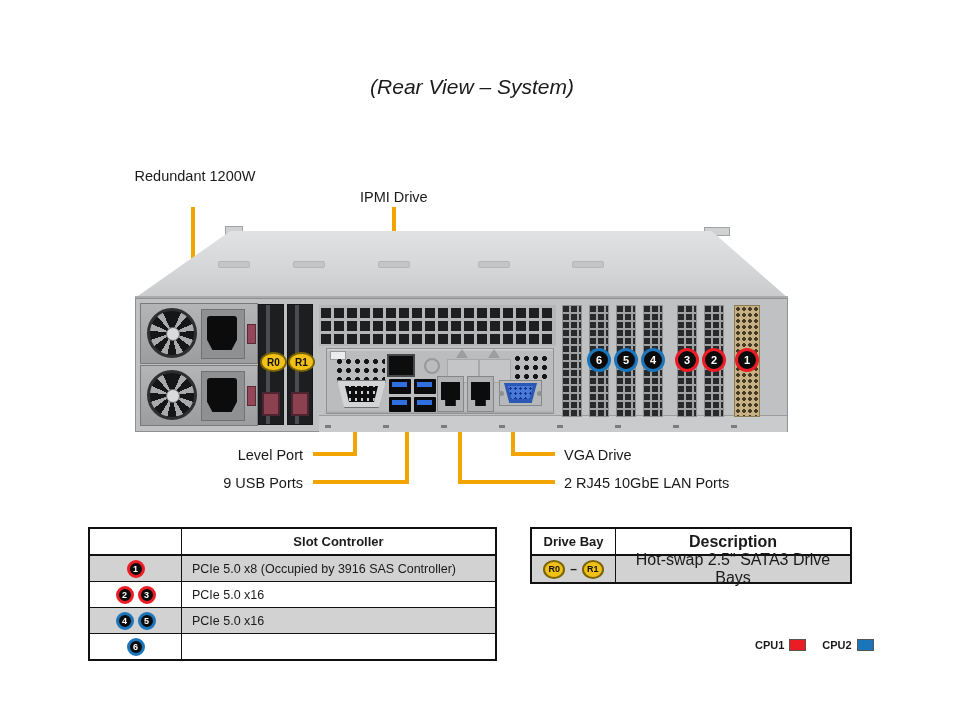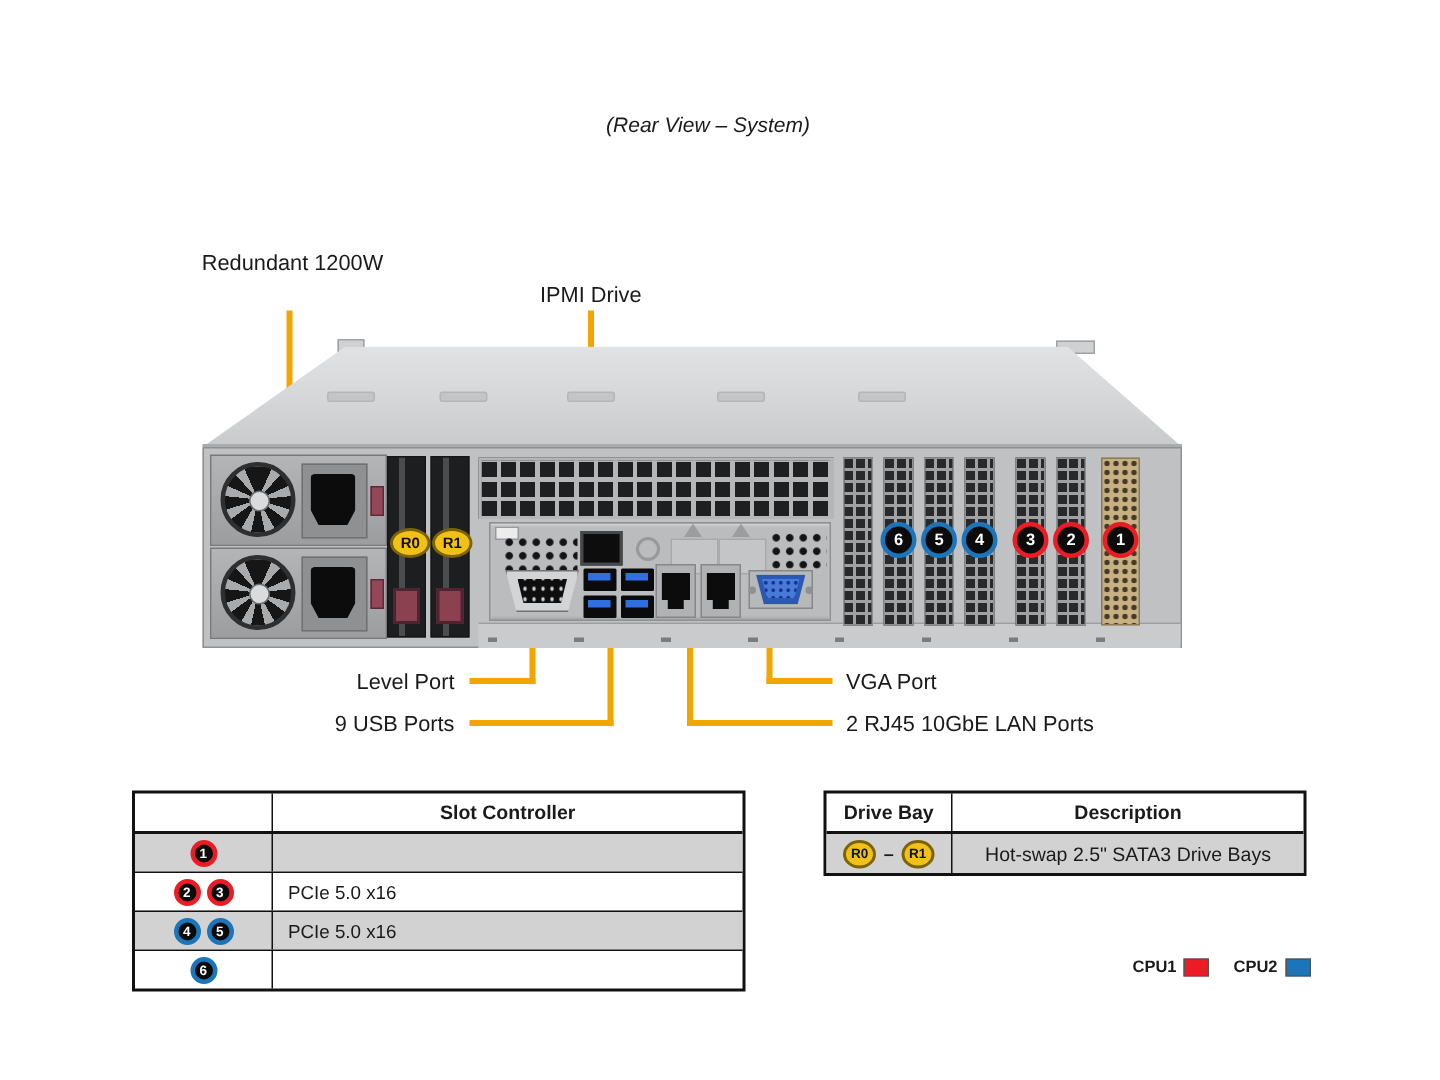--- a/index.html
+++ b/index.html
@@ -1,21 +1,21 @@
 <!DOCTYPE html>
 <html><head>
 <meta charset="utf-8">
 <style>
   html,body{margin:0;padding:0;background:#fff;}
   .stage{position:relative;width:960px;height:720px;background:#fff;overflow:hidden;
          font-family:"Liberation Sans","DejaVu Sans",sans-serif;color:#1a1a1a;}
   .abs{position:absolute;}
 
   
-  .title{top:75px;left:0;width:944px;text-align:center;font-size:14px;font-style:italic;}
+  .title{top:75px;left:0;width:944px;text-align:center;font-size:21px;font-style:italic;}
   .lbl{font-size:14.5px;white-space:nowrap;}
   .psu-lbl{top:167px;left:58px;width:274px;text-align:center;line-height:19px;}
   .ipmi-lbl{top:189px;left:360px;}
   .serial-lbl{top:447px;left:140px;width:163px;text-align:right;}
   .usb-lbl{top:475px;left:140px;width:163px;text-align:right;}
   .vga-lbl{top:447px;left:564px;}
   .lan-lbl{top:475px;left:564px;}
 
   
   .cl{background:#F2A400;}
@@ -105,23 +105,23 @@
   .t-head{display:flex;height:25px;}
   .cell{box-sizing:border-box;display:flex;align-items:center;}
   .c1{width:92px;justify-content:center;border-right:1px solid #111;gap:4px;}
   .c2{flex:1;padding-left:10px;font-size:12.5px;}
   .head-txt{font-weight:bold;font-size:13px;justify-content:center;padding-left:0;}
   .gray{background:#d2d2d2;}
   .row-h{height:25px;}
   .tbadge{width:18px;height:18px;border-radius:50%;background:#0b0b0b;border:3px solid var(--ring,#ec1c24);box-sizing:border-box;
        display:flex;align-items:center;justify-content:center;font-size:9px;font-weight:bold;color:#fff;}
   .slot-table{left:88px;top:527px;width:405px;}
-  .drive-table{left:549px;top:527px;width:318px;}
+  .drive-table{left:530px;top:527px;width:318px;}
   .drive-table .c1{width:84px;}
-  .drive-table .c2{justify-content:center;padding-left:0;font-size:13px;text-align:center;}
+  .drive-table .c2{justify-content:center;padding-left:0;font-size:16px;text-align:center;}
   .oval{width:22px;height:19px;border-radius:50%;background:#F2C117;border:2px solid #7a6405;box-sizing:border-box;
        display:flex;align-items:center;justify-content:center;font-size:9px;font-weight:bold;color:#111;}
   .dash{font-weight:bold;font-size:12px;margin:0 1px;}
 
   
   .legend{left:755px;top:639px;display:flex;align-items:center;gap:5px;font-size:11px;font-weight:bold;}
   .swatch{width:17px;height:12px;border:1px solid #555;box-sizing:border-box;}
   .legend .gap{width:6px;}
 </style>
 </head>
@@ -239,32 +239,33 @@
     <div class="slot-col" style="left:568px;">
       <div class="slot-badge" style="--ring: #ec1c24;">2</div>
     </div>
     <div class="slot-col gold" style="left:598px;">
       <div class="slot-badge" style="--ring: #ec1c24;">1</div>
     </div>
   </div>
 
   <div class="abs serial-lbl lbl">Level Port</div>
   <div class="abs usb-lbl lbl">9 USB Ports</div>
-  <div class="abs vga-lbl lbl">VGA Port</div>
+  <div class="abs vga-lbl lbl">VGA Drive</div>
   <div class="abs lan-lbl lbl">2 RJ45 10GbE LAN Ports</div>
 
   <div class="abs tbl slot-table">
     <div class="t-head">
       <div class="cell c1"></div>
       <div class="cell c2 head-txt">Slot Controller</div>
     </div>
     <div class="t-row first gray row-h">
       <div class="cell c1">
         <div class="tbadge" style="--ring: #ec1c24;">1</div>
       </div>
+      <div class="cell c2">PCIe 5.0 x8 (Occupied by 3916 SAS Controller)</div>
     </div>
     <div class="t-row row-h">
       <div class="cell c1">
         <div class="tbadge" style="--ring: #ec1c24;">2</div>
         <div class="tbadge" style="--ring: #ec1c24;">3</div>
       </div>
       <div class="cell c2">PCIe 5.0 x16</div>
     </div>
     <div class="t-row gray row-h">
       <div class="cell c1">

